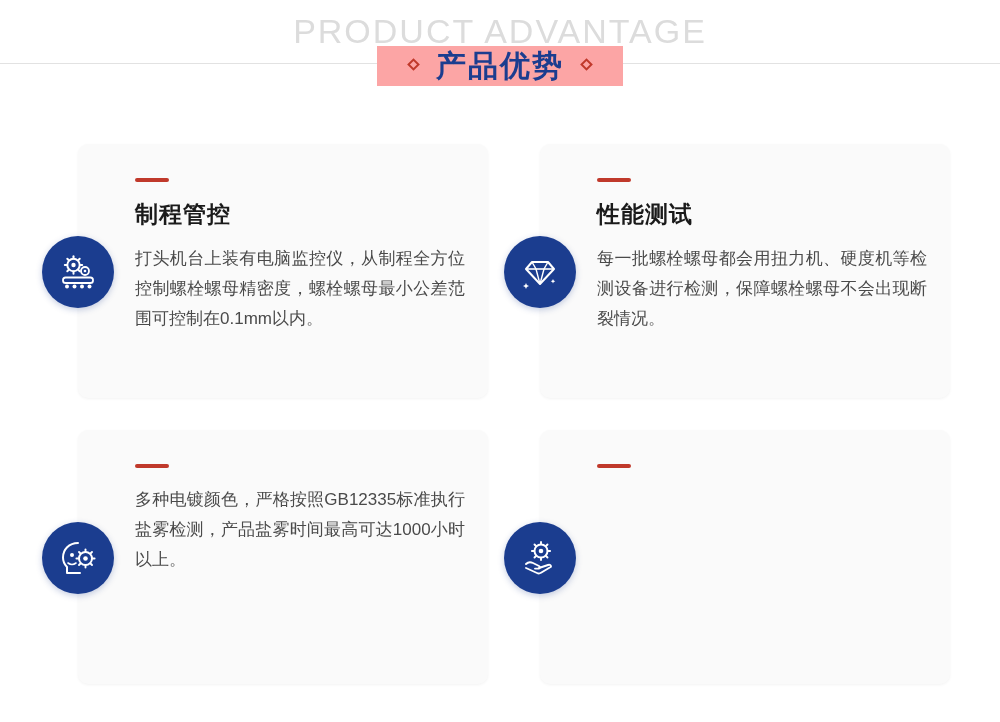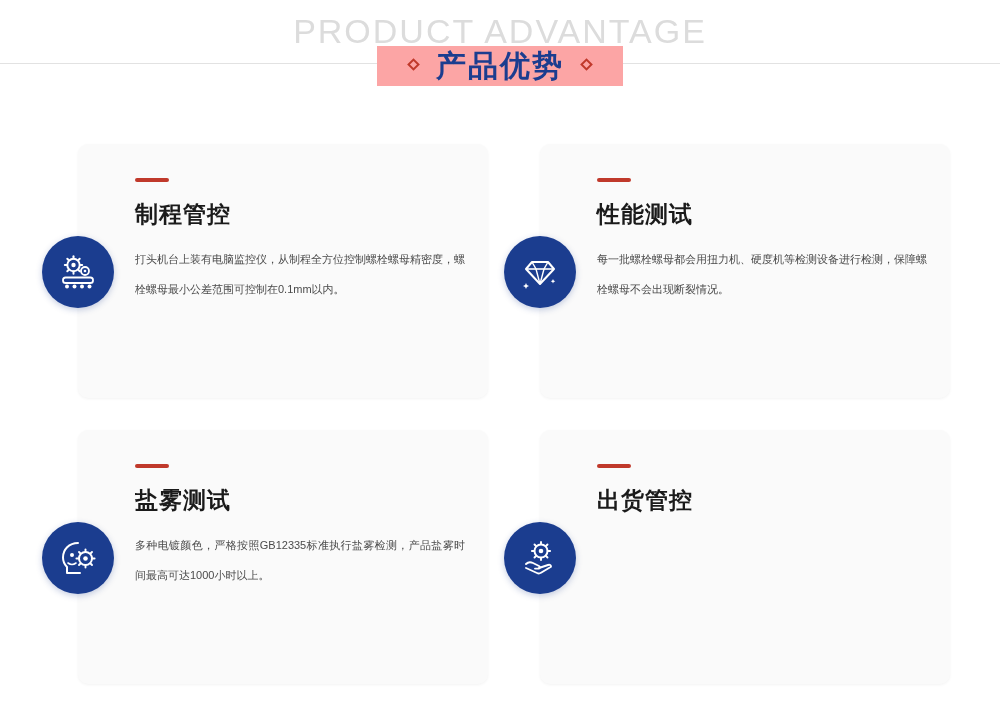--- a/index.html
+++ b/index.html
@@ -107,21 +107,21 @@
     margin-bottom: 17px;
   }
   .card-title {
     font-size: 23px;
     font-weight: bold;
     color: #1a1a1a;
     letter-spacing: 1px;
     margin-bottom: 14px;
   }
   .card-text {
-    font-size: 11px;
+    font-size: 17px;
     line-height: 30px;
     color: #4a4a4a;
     width: 330px;
     text-align: justify;
   }
 
   
   .badge {
     position: absolute;
     left: -36px;
@@ -222,21 +222,20 @@
             <line x1="34.5" y1="20.5" x2="36.6" y2="20.5"></line>
             <line x1="21" y1="14" x2="22.5" y2="15.5"></line>
             <line x1="32.5" y1="25.5" x2="34" y2="27"></line>
             <line x1="34" y1="14" x2="32.5" y2="15.5"></line>
             <line x1="22.5" y1="25.5" x2="21" y2="27"></line>
           </g>
         </svg>
       </div>
       <div class="card-inner">
         <div class="dash"></div>
-        <div class="card-title">盐雾测试</div>
         <div class="card-text">多种电镀颜色，严格按照GB12335标准执行盐雾检测，产品盐雾时间最高可达1000小时以上。</div>
       </div>
     </div>
 
     <div class="card c3">
       <div class="badge">
         <svg width="40" height="40" viewBox="0 0 40 40" fill="none">
           <circle cx="21" cy="13" r="6.5" stroke="#ffffff" stroke-width="2"></circle>
           <circle cx="21" cy="13" r="2.3" fill="#ffffff"></circle>
           <g stroke="#ffffff" stroke-width="1.9" stroke-linecap="round">
@@ -248,18 +247,17 @@
             <line x1="26" y1="18" x2="27.5" y2="19.5"></line>
             <line x1="27.5" y1="6.5" x2="26" y2="8"></line>
             <line x1="16" y1="18" x2="14.5" y2="19.5"></line>
           </g>
           <path d="M6 26 q3 -3 7 -1 l6 3 q2 1 0 2.6 l-4 0 " stroke="#ffffff" stroke-width="1.9" stroke-linecap="round" stroke-linejoin="round" fill="none"></path>
           <path d="M19 30 l9 -3 q3 -0.8 3 1.8 l-10 6 q-2 1.2 -4 0.2 L6 30" stroke="#ffffff" stroke-width="1.9" stroke-linecap="round" stroke-linejoin="round" fill="none"></path>
         </svg>
       </div>
       <div class="card-inner">
         <div class="dash"></div>
-        <div class="card-title">出货管控</div>
       </div>
     </div>
 
   </div>
 </div>
 
 </body></html>

